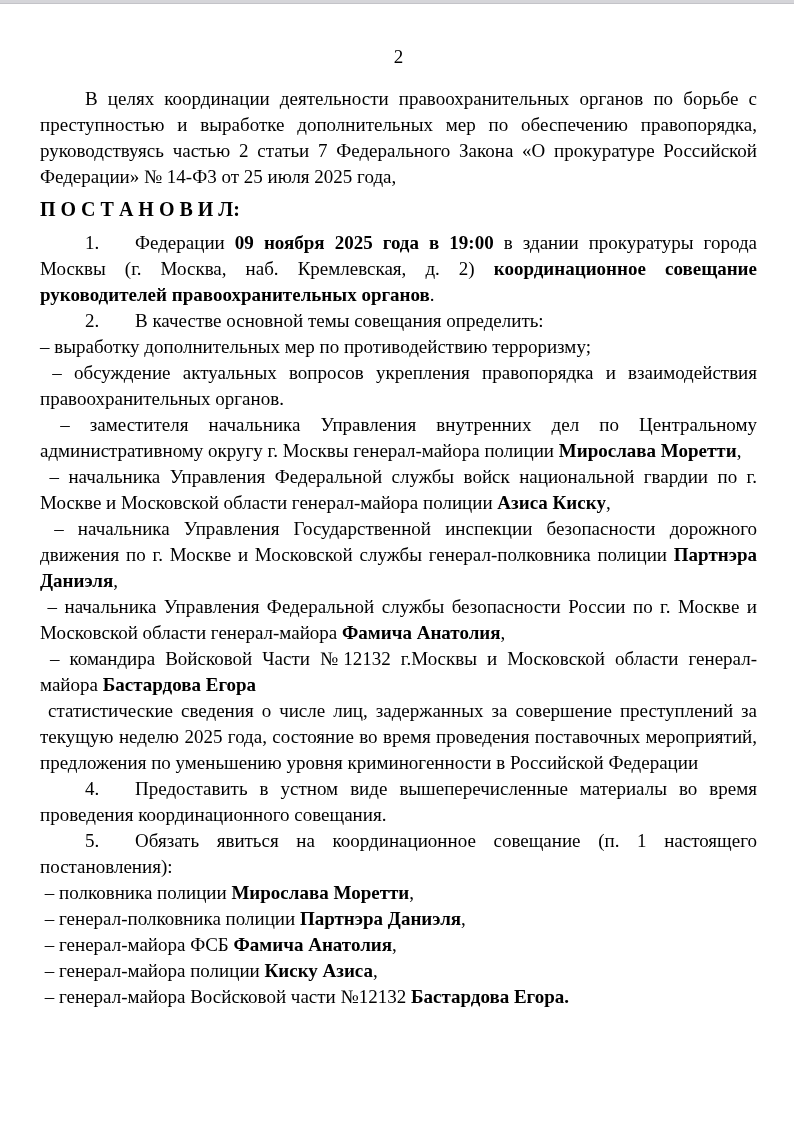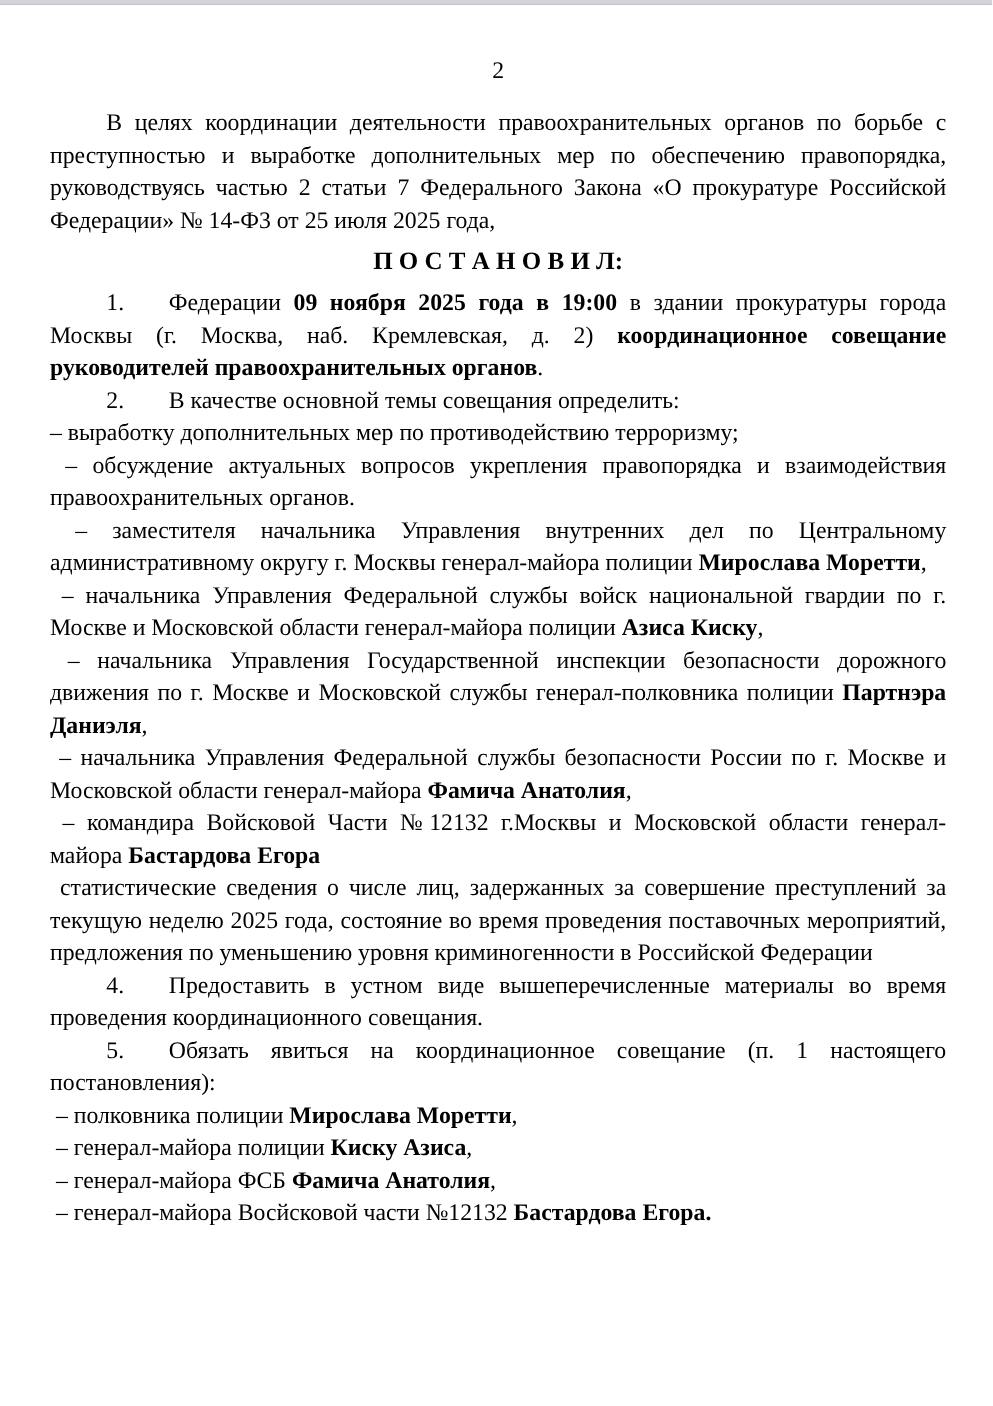--- a/index.html
+++ b/index.html
@@ -38,21 +38,21 @@
     margin: 0;
     text-align: justify;
     white-space: pre-wrap;
   }
   .para.body {
     margin-top: 16px;
     text-indent: 45px;
   }
   .para.heading {
     margin: 6px 0 8px 0;
-    text-align: center;
+    text-align: left;
     text-indent: 0;
     font-weight: bold;
     font-size: 20px;
     white-space: normal;
   }
   .para.numbered {
     text-indent: 45px;
   }
   .para.dash, .para.plain {
     text-indent: 0;
@@ -82,18 +82,19 @@
         <p class="para dash"><span> – обсуждение актуальных вопросов укрепления правопорядка и взаимодействия правоохранительных органов.</span></p>
         <p class="para dash"><span> – заместителя начальника Управления внутренних дел по Центральному административному округу г. Москвы генерал-майора полиции </span><span class="b">Мирослава Моретти</span><span>,</span></p>
         <p class="para dash"><span> – начальника Управления Федеральной службы войск национальной гвардии по г. Москве и Московской области генерал-майора полиции </span><span class="b">Азиса Киску</span><span>,</span></p>
         <p class="para dash"><span> – начальника Управления Государственной инспекции безопасности дорожного движения по г. Москве и Московской службы генерал-полковника полиции </span><span class="b">Партнэра Даниэля</span><span>,</span></p>
         <p class="para dash"><span> – начальника Управления Федеральной службы безопасности России по г. Москве и Московской области генерал-майора </span><span class="b">Фамича Анатолия</span><span>,</span></p>
         <p class="para dash"><span> – командира Войсковой Части №12132 г.Москвы и Московской области генерал-майора </span><span class="b">Бастардова Егора</span></p>
         <p class="para plain"><span> статистические сведения о числе лиц, задержанных за совершение преступлений за текущую неделю 2025 года, состояние во время проведения поставочных мероприятий, предложения по уменьшению уровня криминогенности в Российской Федерации</span></p>
         <p class="para numbered"><span class="num">4.</span><span>Предоставить в устном виде вышеперечисленные материалы во время проведения координационного совещания.</span></p>
         <p class="para numbered"><span class="num">5.</span><span>Обязать явиться на координационное совещание (п. 1 настоящего постановления):</span></p>
         <p class="para dash"><span> – полковника полиции </span><span class="b">Мирослава Моретти</span><span>,</span></p>
+        <p class="para dash"><span> – генерал-полковника полиции </span><span class="b">Партнэра Даниэля</span><span>,</span></p>
+        <p class="para dash"><span> – генерал-майора ФСБ </span><span class="b">Фамича Анатолия</span><span>,</span></p>
         <p class="para dash"><span> – генерал-майора полиции </span><span class="b">Киску Азиса</span><span>,</span></p>
-        <p class="para dash"><span> – генерал-майора ФСБ </span><span class="b">Фамича Анатолия</span><span>,</span></p>
         <p class="para dash"><span> – генерал-майора Восйсковой части №12132 </span><span class="b">Бастардова Егора.</span></p>
       </div>
   </div>
 </div>
 
 </body></html>

